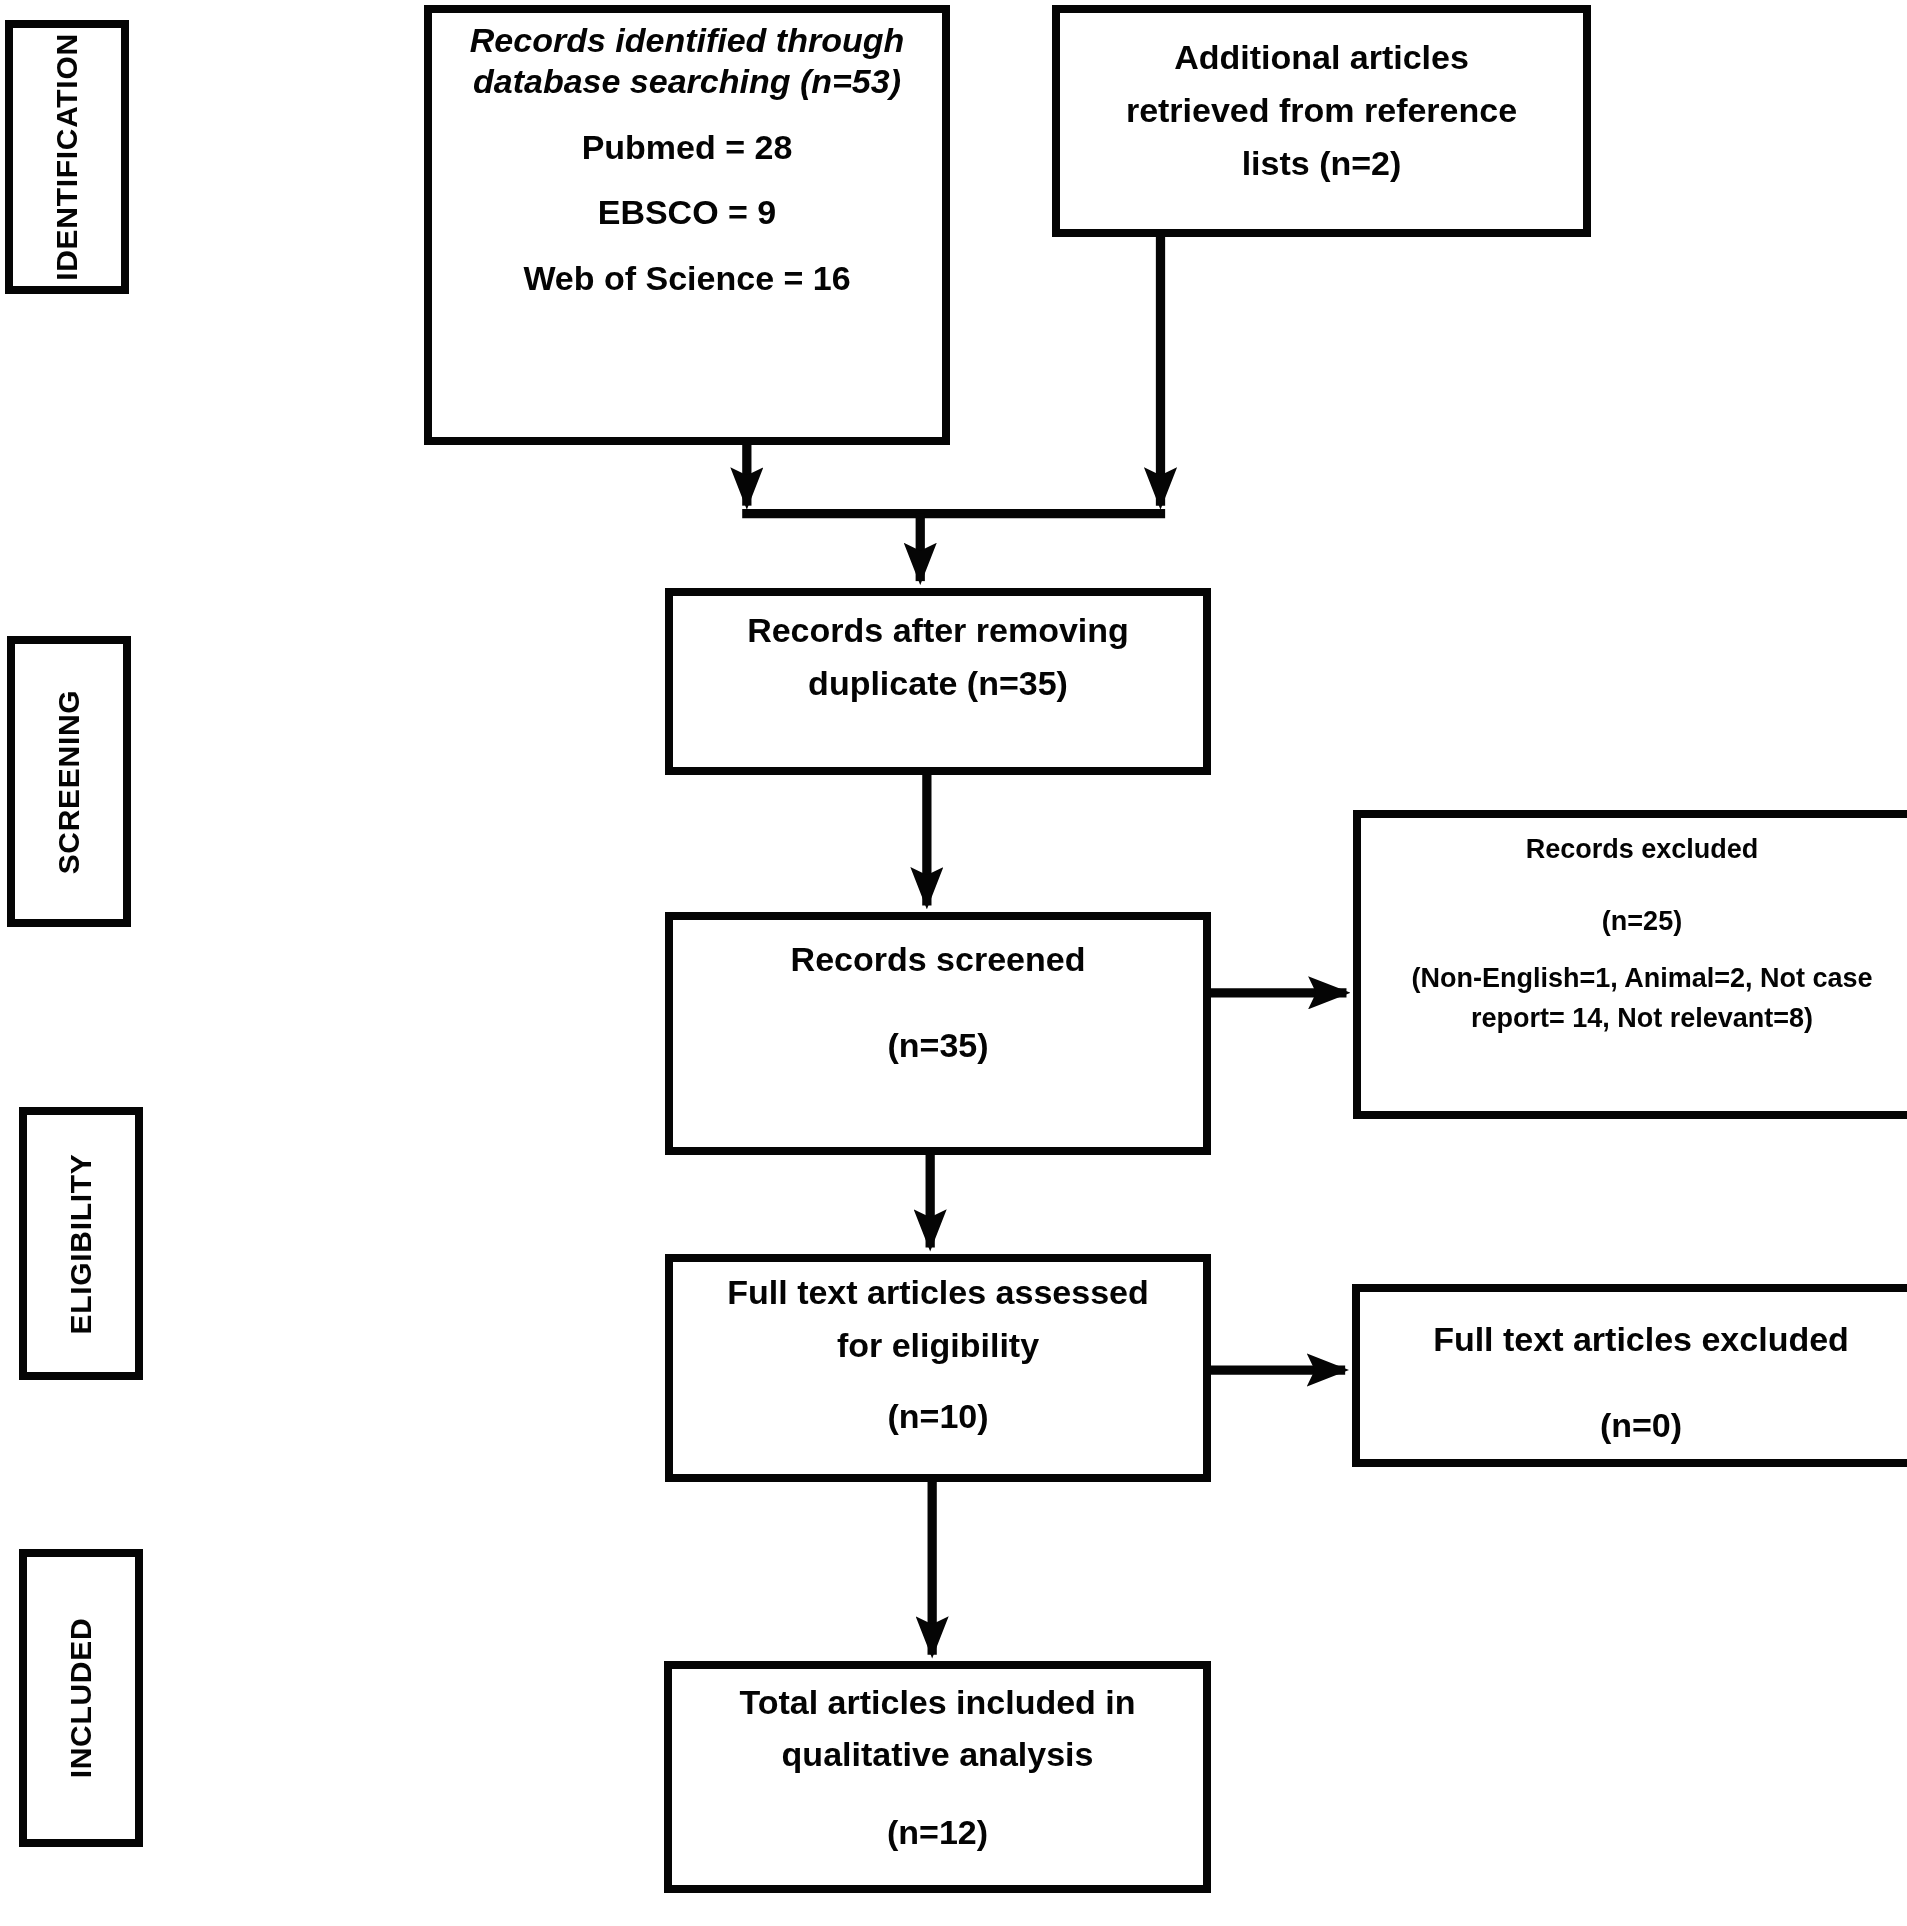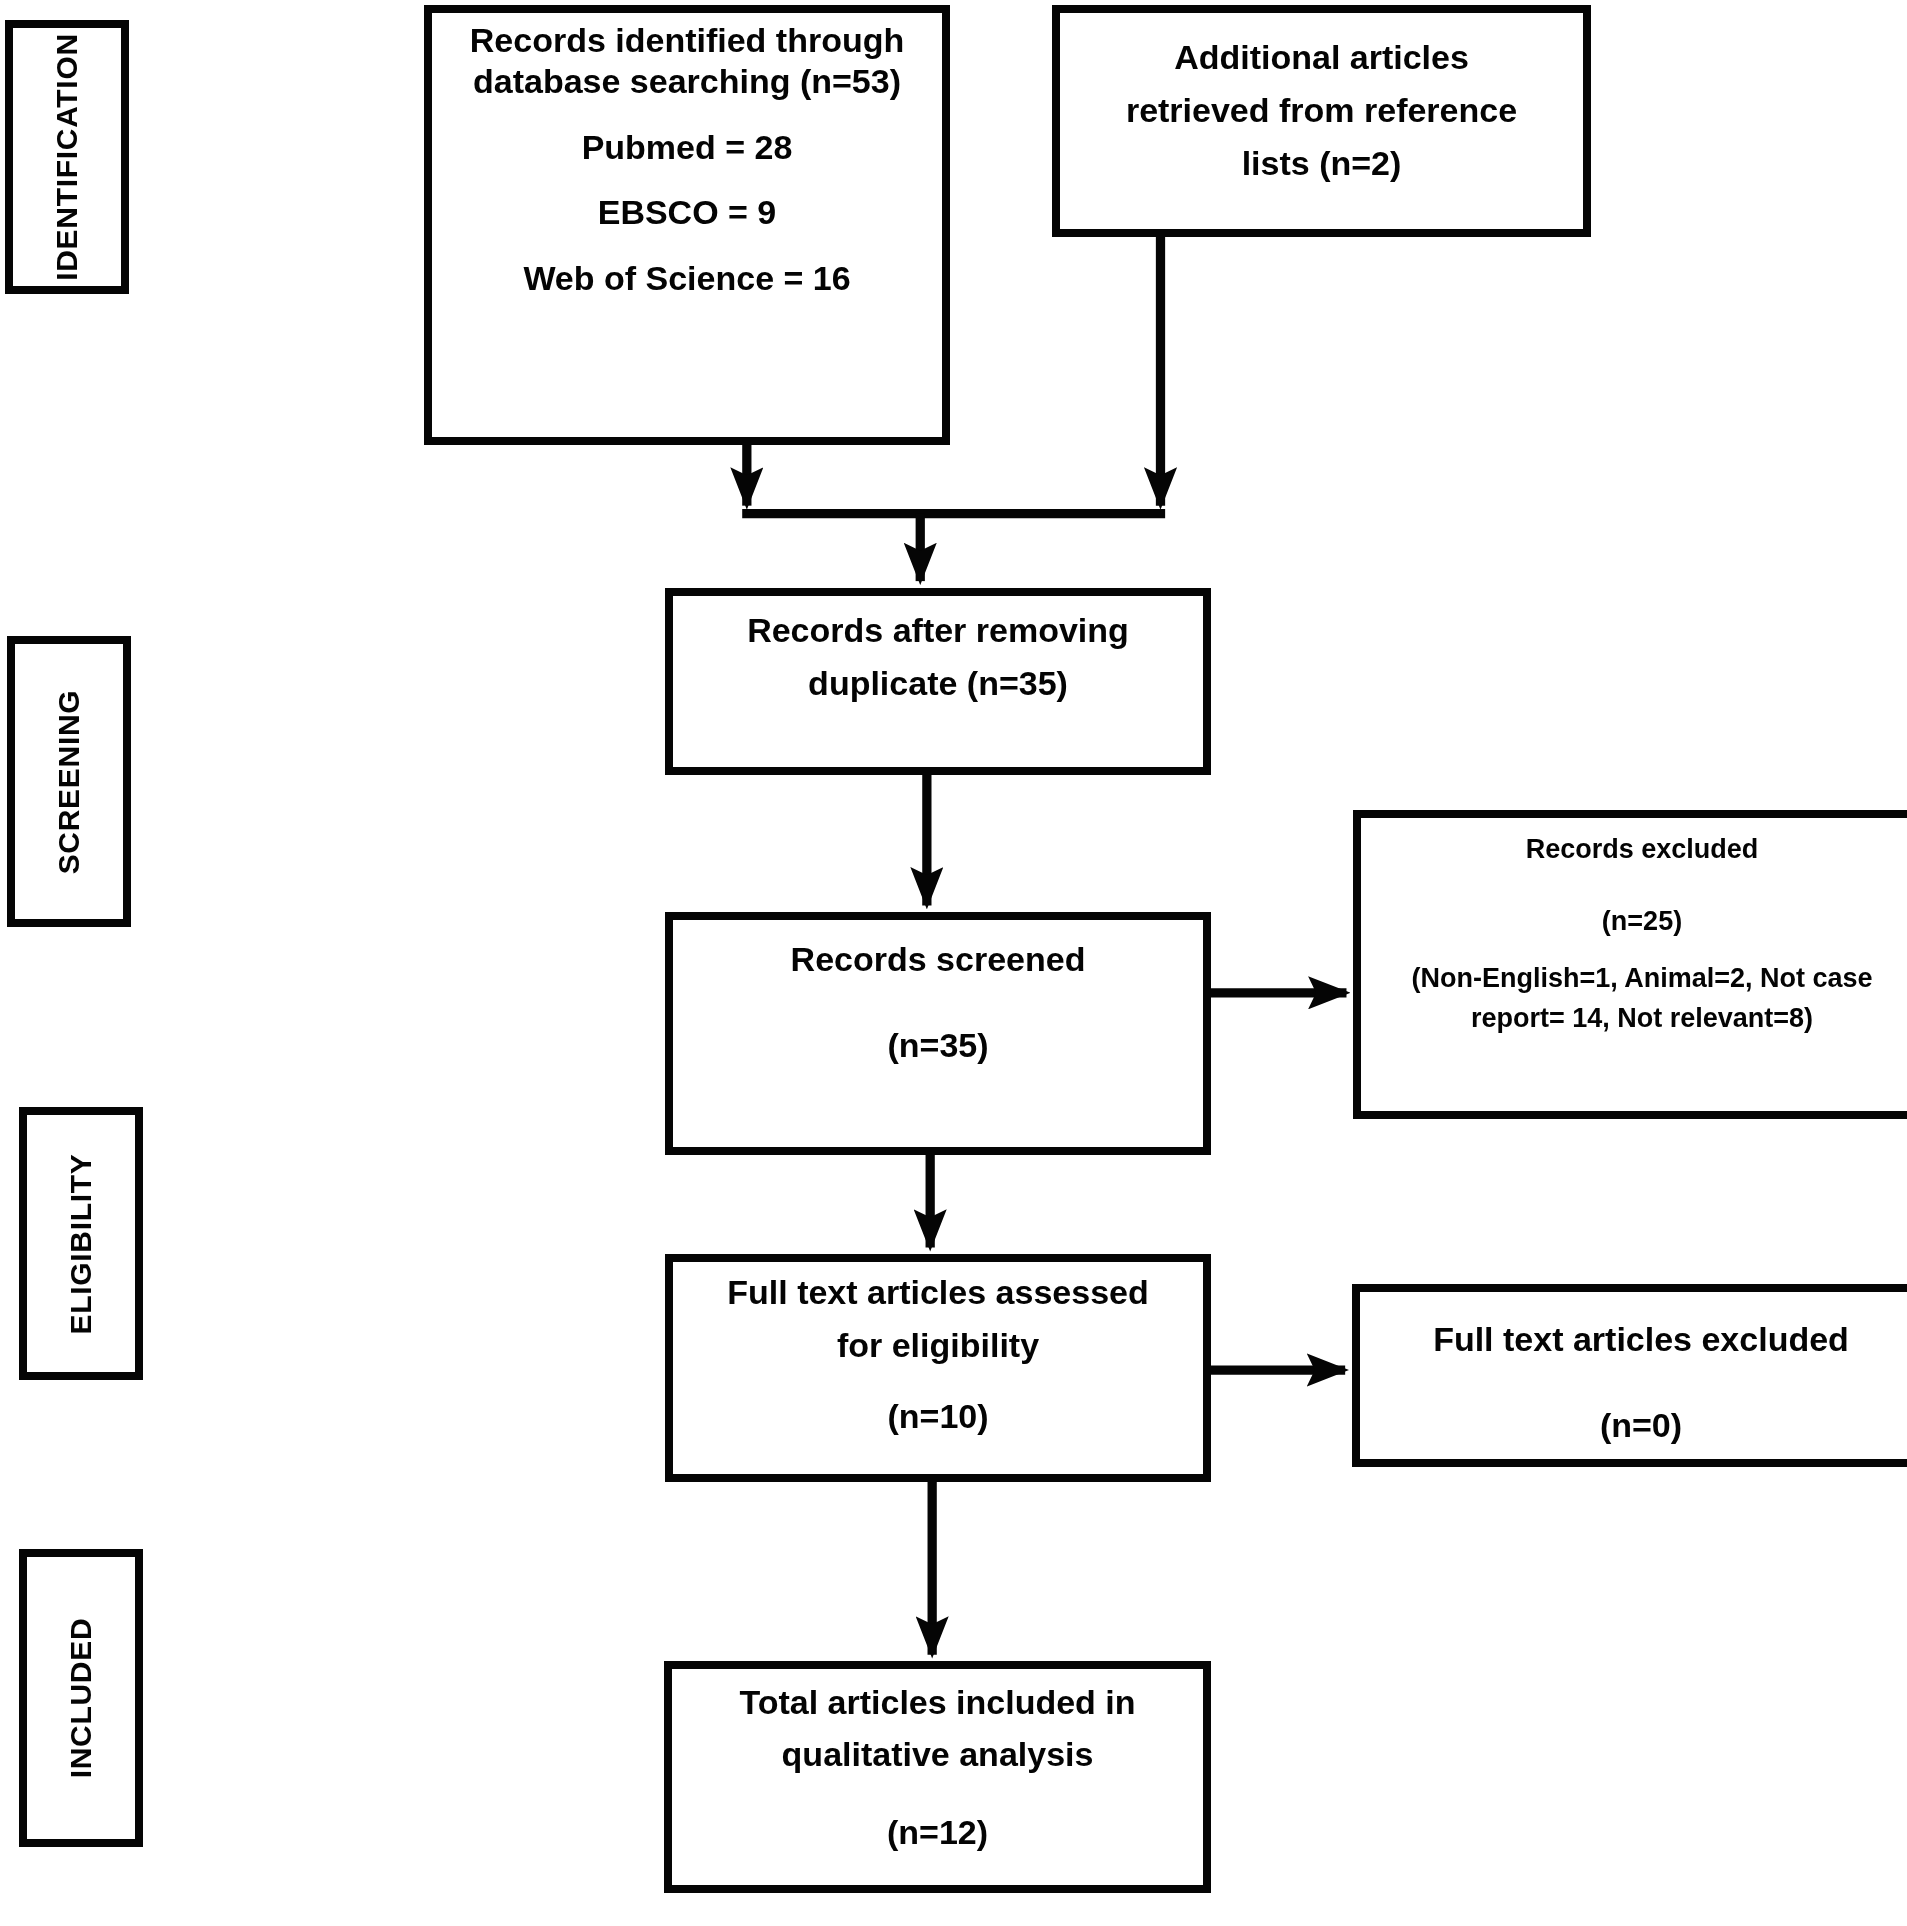--- a/index.html
+++ b/index.html
@@ -41,21 +41,21 @@
     font-size: 30px;
     letter-spacing: 0.7px;
   }
   .stage-identification { left: 5.3px;  top: 20px;   width: 124px; height: 274px; }
   .stage-screening      { left: 6.6px; top: 636px;  width: 124px; height: 291px; }
   .stage-eligibility    { left: 18.5px; top: 1107px; width: 124px; height: 273px; }
   .stage-included       { left: 18.5px; top: 1549px; width: 124px; height: 298px; }
 
   
   .box-identified { left: 424px;  top: 5.3px;    width: 526px; height: 440px; padding-top: 6.6px; }
-  .box-identified .tline { line-height: 1.22; }
+  .box-identified .tline { line-height: 1.22; font-style: italic; }
   .box-identified .src   { margin-top: 24px; line-height: 1.22; }
 
   .box-additional { left: 1052px; top: 5.3px;    width: 539px; height: 232px; justify-content: center; padding-bottom: 22px; align-items: center; }
   .box-dedup      { left: 665px; top: 588px;  width: 546px; height: 187px; padding-top: 8px; }
   .box-screened   { left: 665px; top: 912px; width: 546px; height: 243px; padding-top: 13.2px; }
   .box-screened   .count { margin-top: 33px; }
   .box-excluded   { left: 1353px; top: 810px; width: 578px; height: 309px; padding: 10.6px 10.6px 12px; font-size: 27px; line-height: 1.5; }
   .box-excluded   .count   { margin-top: 32px; }
   .box-excluded   .reasons { margin-top: 16px; max-width: 516px; white-space: normal; }
   .box-fulltext   { left: 665px; top: 1254px; width: 546px; height: 228px; padding-top: 4px; }

